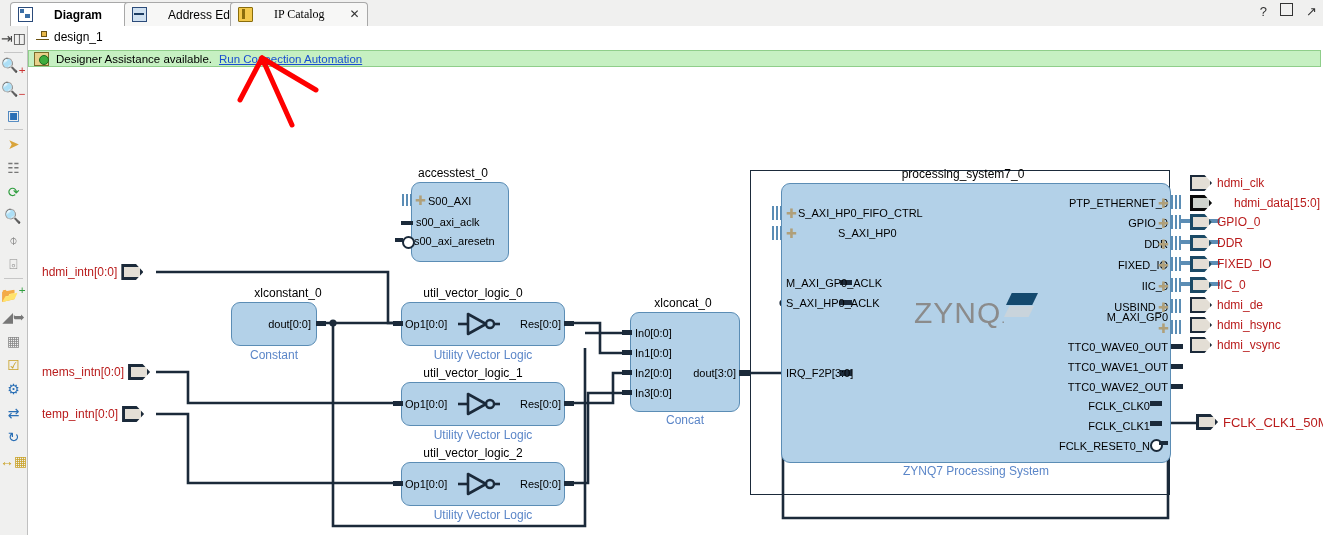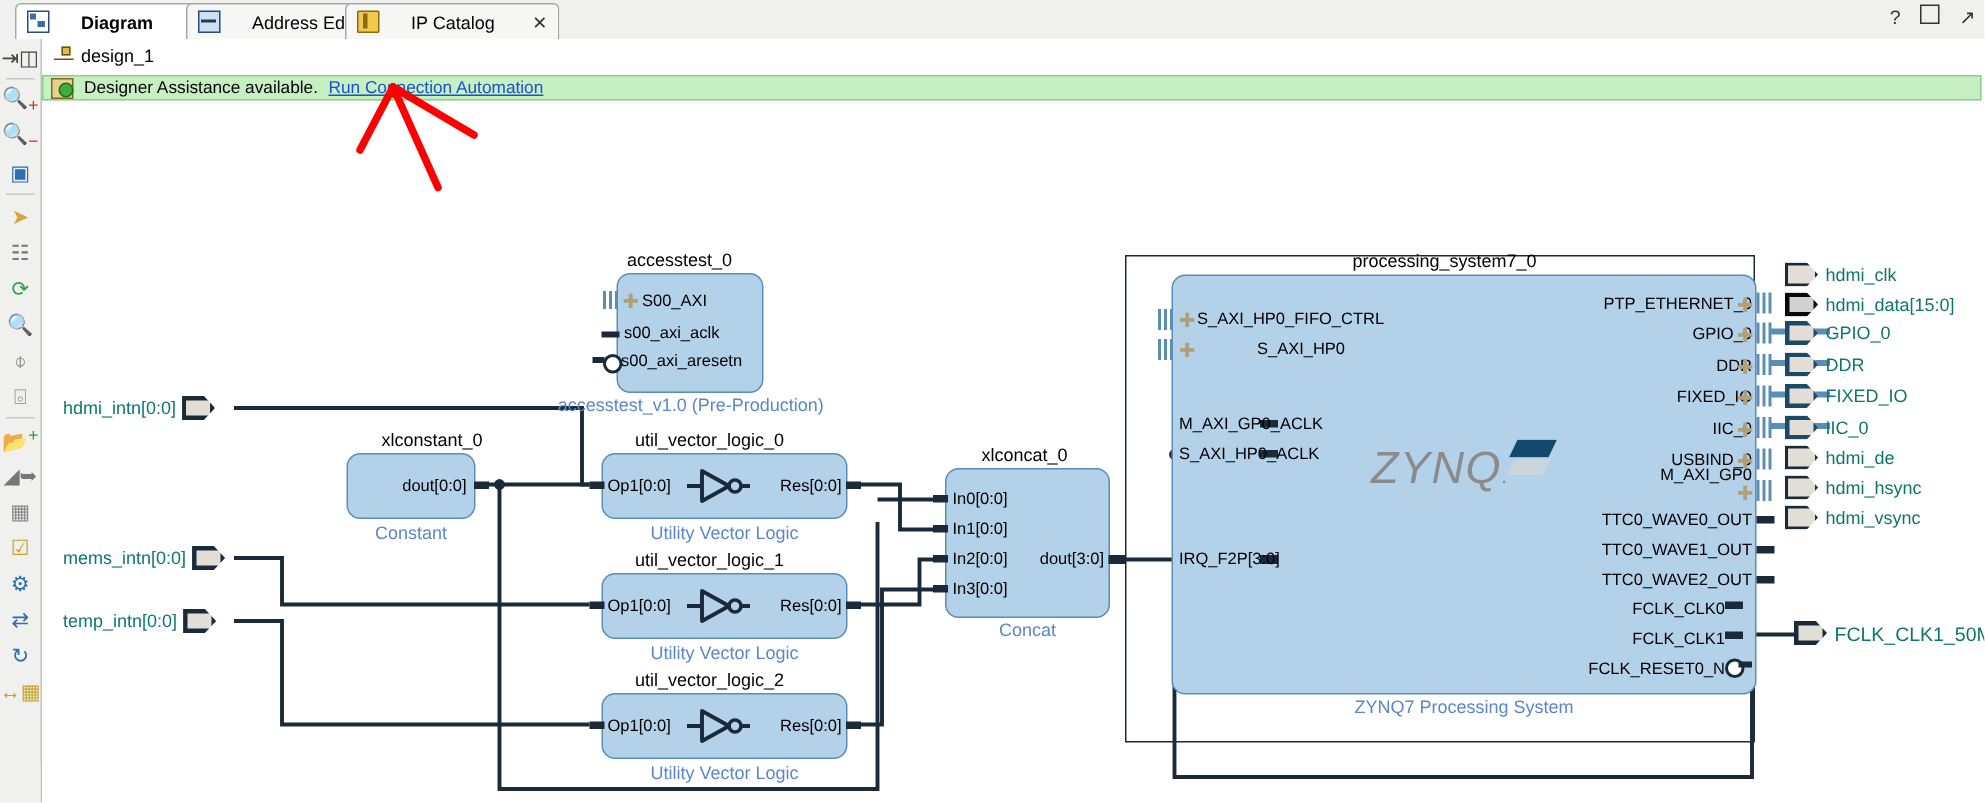--- a/index.html
+++ b/index.html
@@ -75,27 +75,27 @@
   .bus i{position:absolute;top:0;width:2px;height:100%;background:#5b8db5;display:block;}
   .notgate{position:absolute;}
   .bubble{position:absolute;border:2.4px solid #1b2a3a;border-radius:50%;background:#fff;}
 
   
   .extp{position:absolute;display:flex;align-items:center;}
   .pentaL{width:22px;height:16px;background:#e3ded5;border:2px solid #1b2a3a;
           box-sizing:border-box;
           clip-path:polygon(0 0,66% 0,100% 50%,66% 100%,0 100%);}
   .pentaL.thick{background:#e3ded5;border-width:3px;}
-  .extlbl{font-size:12px;color:#0f766e;white-space:nowrap;}
+  .extlbl{font-size:12px;color:#b91c1c;white-space:nowrap;}
 
   
   .selrect{position:absolute;border:1.6px solid #1b2a3a;box-sizing:border-box;}
 
   .zynq{position:absolute;font-family:"Liberation Sans",sans-serif;
-        font-size:30px;color:#8b8b8b;letter-spacing:1px;font-style:italic;}
+        font-size:30px;color:#8b8b8b;letter-spacing:1px;}
   .zflag1{position:absolute;background:#14496e;
           clip-path:polygon(18% 0,100% 0,82% 100%,0 100%);}
   .zflag2{position:absolute;background:#c9d4dc;
           clip-path:polygon(18% 0,100% 0,82% 100%,0 100%);}
 
   .statusbar{position:absolute;left:0;bottom:0;width:27px;height:26px;background:#f0f0ef;}
   svg.anno{position:absolute;left:0;top:0;width:1323px;height:535px;pointer-events:none;}
 </style>
 </head>
 <body>
@@ -106,21 +106,21 @@
     <div class="tab active" style="left:10px;">
       <span class="tabico ico-diag"></span>
       <span>Diagram</span>
       <span class="x">✕</span>
     </div>
     <div class="tab" style="left:124px;">
       <span class="tabico ico-addr"></span>
       <span>Address Editor</span>
       <span class="x">✕</span>
     </div>
-    <div class="tab" style="left:230px;">
+    <div class="tab" style="left:230px;font-family:Liberation Serif, serif;">
       <span class="tabico ico-ipc"></span>
       <span>IP Catalog</span>
       <span class="x">✕</span>
     </div>
 
     <div class="wbtns">
       <span>?</span>
       <span><i class="wsq"></i></span>
       <span>↗</span>
     </div>
@@ -259,21 +259,20 @@
         <i style="left:4px;"></i>
         <i style="left:8px;"></i>
       </div>
     <span class="pplus" style="left:387px;top:128px;">✚</span>
     <div class="port" style="left:400px;top:128px;">S00_AXI</div>
     <div class="pstub" style="left:373px;top:153px;width:12px;height:4px;"></div>
     <div class="port" style="left:388px;top:149px;">s00_axi_aclk</div>
     <div class="bubble" style="left:374px;top:168px;width:9px;height:9px;"></div>
     <div class="pstub" style="left:367px;top:170px;width:8px;height:4px;"></div>
     <div class="port" style="left:386px;top:168px;">s00_axi_aresetn</div>
-    <div class="blksub" style="left:330px;top:195px;width:205px;">accesstest_v1.0 (Pre-Production)</div>
 
     <div class="blkname" style="left:192px;top:218px;width:136px;">xlconstant_0</div>
     <div class="blk" style="left:203px;top:234px;width:86px;height:44px;"></div>
     <div class="port r" style="left:209px;top:251px;width:74px;">dout[0:0]</div>
     <div class="pstub" style="left:288px;top:253px;width:10px;height:5px;"></div>
     <div class="blksub" style="left:192px;top:280px;width:108px;">Constant</div>
 
     <div class="blkname" style="left:355px;top:218px;width:180px;">util_vector_logic_0</div>
     <div class="blk" style="left:373px;top:234px;width:164px;height:44px;"></div>
     <div class="port" style="left:377px;top:251px;">Op1[0:0]</div>
@@ -431,21 +430,21 @@
     <div class="pstub" style="left:1131px;top:373px;width:9px;height:4px;"></div>
 
     <div class="blksub" style="left:753px;top:396px;width:390px;">ZYNQ7 Processing System</div>
 
     <div class="extp" style="left:1162px;top:107px;">
       <span class="pentaL"></span>
       <span class="extlbl" style="margin-left:5px;">hdmi_clk</span>
     </div>
     <div class="extp" style="left:1162px;top:127px;">
       <span class="pentaL thick" style="background:#cfd3cd;border-color:#0a0a0a;"></span>
-      <span class="extlbl" style="margin-left:5px;">hdmi_data[15:0]</span>
+      <span class="extlbl" style="margin-left:22px;">hdmi_data[15:0]</span>
     </div>
     <div class="extp" style="left:1162px;top:146px;">
       <span class="pentaL thick" style="border-color:#1b4a66;"></span>
       <span class="extlbl" style="margin-left:5px;">GPIO_0</span>
     </div>
     <div class="extp" style="left:1162px;top:167px;">
       <span class="pentaL thick" style="border-color:#1b4a66;"></span>
       <span class="extlbl" style="margin-left:5px;">DDR</span>
     </div>
     <div class="extp" style="left:1162px;top:188px;">

